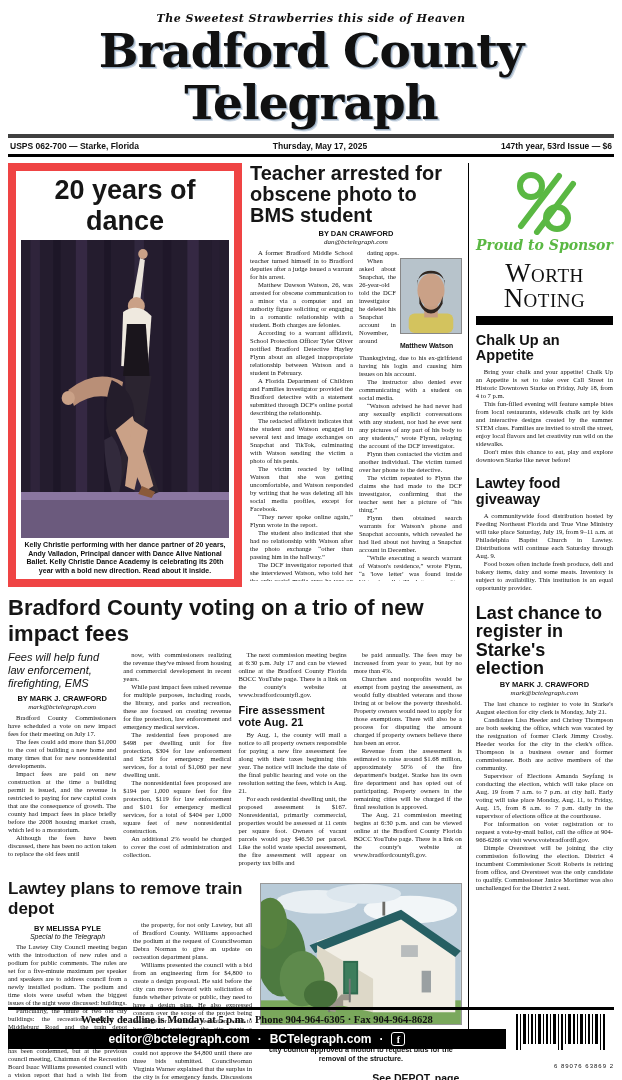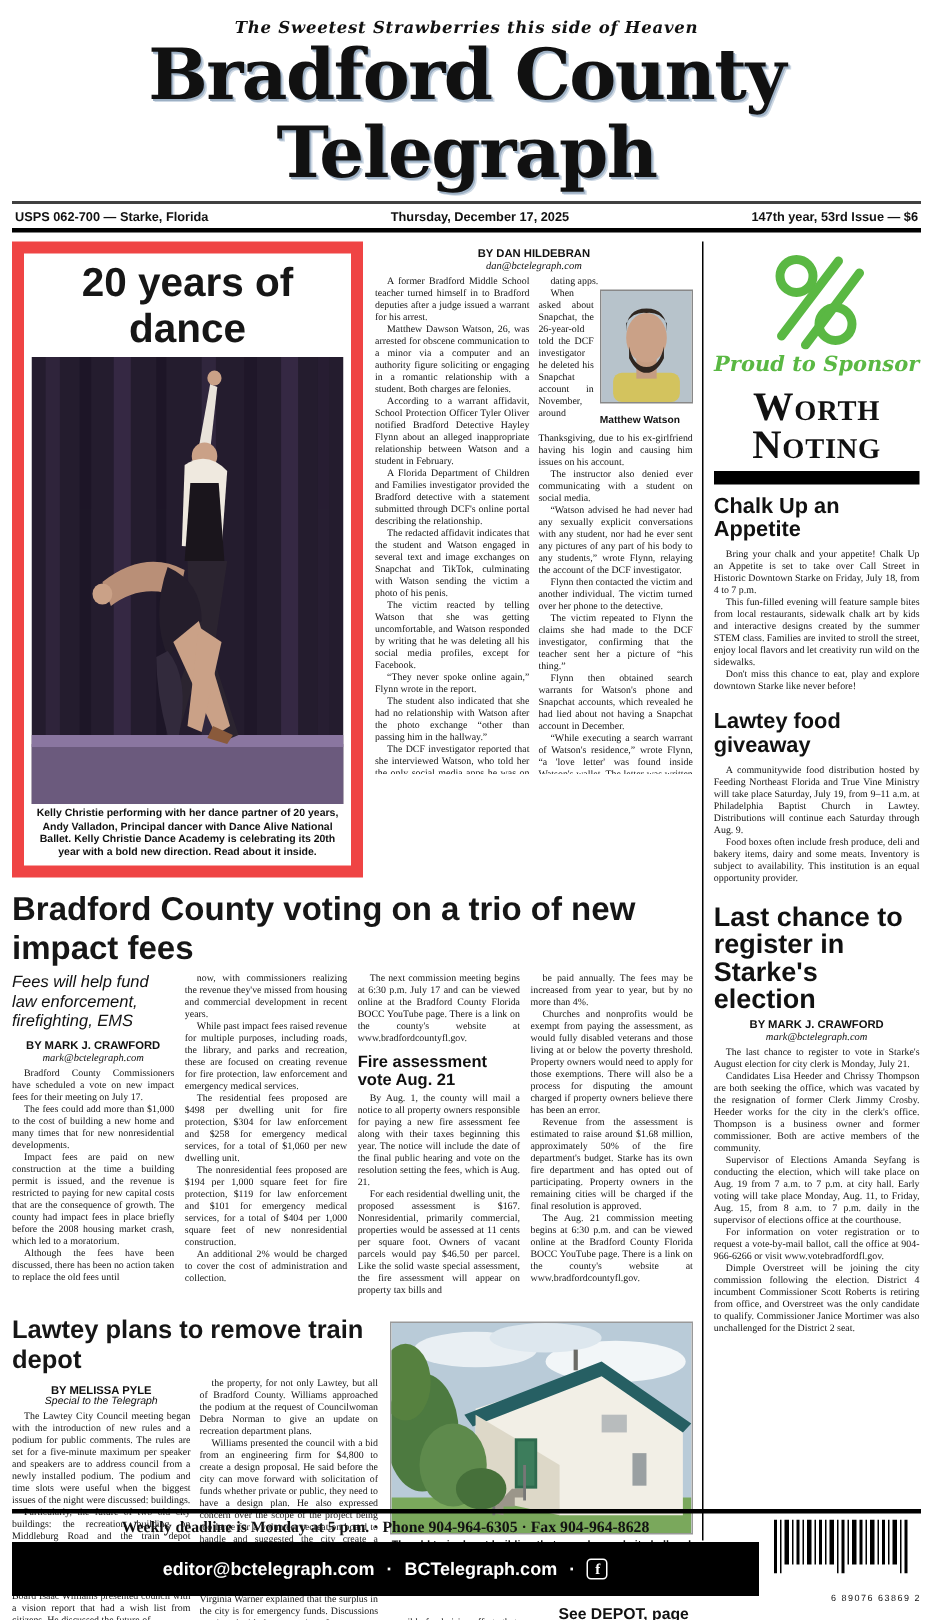--- a/index.html
+++ b/index.html
@@ -5,21 +5,21 @@
   * { box-sizing: border-box; margin: 0; padding: 0; }
   html,body { width: 622px; background:#f4f4f2; }
   body { font-family: "Liberation Serif", serif; color:#111; }
   .page { width:622px; height:1080px; background:#fff; position:relative; overflow:hidden; }
 
   
   .masthead { text-align:center; padding-top:12px; }
   .tagline { font-family:"DejaVu Serif", serif; font-style:italic; font-weight:bold; font-size:11px; letter-spacing:.5px; }
   .paper-title { font-family:"DejaVu Serif", serif; font-weight:bold; font-size:47px; line-height:1.1; letter-spacing:-1px;
                  text-shadow:1px 1px 0 #9db0c4, 2px 2px 0 #cdd8e4; }
-  .mast-info { margin:6px 8px 0 8px; border-top:2px solid #404040; border-bottom:3px solid #000;
+  .mast-info { margin:6px 8px 0 8px; border-top:4px solid #404040; border-bottom:3px solid #000;
                display:flex; justify-content:space-between; align-items:center; padding:3px 2px;
                font-family:"Liberation Sans", sans-serif; font-weight:bold; font-size:8.5px; }
 
   
   .content { display:flex; margin:6px 8px 0 8px; height:866px; }
   .main-col { width:466px; padding-right:6px; }
   .side-col { width:148px; border-left:1px solid #000; padding:2px 1px 0 7px; }
 
   
   .para { font-size:6.6px; line-height:8px; text-align:justify; text-indent:8px; }
@@ -65,50 +65,50 @@
 
   
   .ad-block { text-align:center; padding-top:4px; }
   .pct-icon { display:block; margin:0 auto; }
   .brand-line { margin-top:2px; font-size:23px; line-height:1; }
   .brand-dlp { font-family:"Liberation Sans", sans-serif; font-weight:bold; color:#101010; }
   .brand-bank { font-family:"Liberation Serif", serif; font-style:italic; font-weight:bold; }
   .brand-fdic { font-size:5px; vertical-align:top; font-family:"Liberation Sans", sans-serif; }
   .brand-reg { font-size:7px; vertical-align:top; }
   .slogan { font-family:"DejaVu Serif", serif; font-style:italic; font-weight:bold; font-size:14px; margin-top:2px;text-align:center; }
-  .worth { text-align:center; font-family:"Liberation Serif", serif; font-weight:bold; font-variant:small-caps;
+  .worth { text-align:center; font-family:"Liberation Serif", serif; font-weight:normal; font-variant:small-caps;
            font-size:27px; line-height:.92; margin-top:8px; letter-spacing:.5px; }
   .worth-bar { height:9px; background:#000; margin:5px 0 8px 0; }
   .side-head { font-family:"Liberation Sans", sans-serif; font-weight:bold; font-size:14.5px; line-height:1.05; margin:6px 0 5px 0; }
   .side-story .para { font-size:6.6px; }
   .election-head { font-family:"Liberation Sans", sans-serif; font-weight:bold; font-size:18px; line-height:1.02; margin:12px 0 2px 0; }
 
   
   .footer { position:absolute; left:8px; right:8px; bottom:8px; border-top:3px solid #000; padding-top:4px; display:flex; }
   .footer-left { width:500px; }
   .deadline { font-family:Liberation Serif, serif; font-weight:bold; font-size:10.5px; text-align:center; margin-bottom:4px; }
-  .black-bar { background:#000; color:#fff; height:36px; display:flex; align-items:center; justify-content:center; gap:8px;
+  .black-bar { background:#000; color:#fff; height:20px; display:flex; align-items:center; justify-content:center; gap:8px;
                font-family:"Liberation Sans", sans-serif; font-weight:bold; font-size:12px; }
   .fb-icon { width:14px; height:14px; border:1.4px solid #fff; border-radius:3px; display:inline-flex; align-items:center; justify-content:center;
              font-size:10px; font-family:"Liberation Serif", serif; }
   .barcode-wrap { flex:1; text-align:right; padding-left:8px; }
   .barcode { display:inline-block; }
   .bc-digits { font-family:"Liberation Sans", sans-serif; font-size:6px; letter-spacing:1px; text-align:center; }
 </style>
 </head>
 <body>
 
 <div class="page">
 
   <header class="masthead">
     <div class="tagline">The Sweetest Strawberries this side of Heaven</div>
     <div class="paper-title">Bradford County Telegraph</div>
     <div class="mast-info">
       <span>USPS 062-700 — Starke, Florida</span>
-      <span>Thursday, December 17, 2025</span>
+      <span>Thursday, May 17, 2025</span>
       <span>147th year, 53rd Issue — $6</span>
     </div>
   </header>
 
   <div class="content">
     <div class="main-col">
 
       <div class="section-a">
         <div class="dance-box">
           <div class="headline dance-head">20 years of dance</div>
@@ -139,21 +139,22 @@
             <path d="M96 140 Q120 150 120 176 L96 200 Q84 172 96 140 Z" fill="#241d2b"></path>
             <path d="M100 190 L118 176 L140 246 L130 252 Z" fill="#caa187"></path>
             <path d="M118 180 L134 190 L120 250 L110 246 Z" fill="#caa187"></path>
             <path d="M128 246 l14 6 -4 6 -14 -4 Z" fill="#8a5a3b"></path>
             <path d="M96 196 Q112 214 104 252 L96 252 Q88 224 88 200 Z" fill="#322a3c"></path>
           </svg>
           <div class="dance-caption">Kelly Christie performing with her dance partner of 20 years, Andy Valladon, Principal dancer with Dance Alive National Ballet. Kelly Christie Dance Academy is celebrating its 20th year with a bold new direction. Read about it inside.</div>
         </div>
 
         <div class="teacher">
-          <div class="byline">BY DAN HILDEBRAN</div>
+          <h2 class="headline teacher-head">Teacher arrested for obscene photo to BMS student</h2>
+          <div class="byline">BY DAN CRAWFORD</div>
           <div class="byline-email">dan@bctelegraph.com</div>
           <div class="teacher-cols">
             <div class="col">
                 <p class="para">A former Bradford Middle School teacher turned himself in to Bradford deputies after a judge issued a warrant for his arrest.</p>
                 <p class="para">Matthew Dawson Watson, 26, was arrested for obscene communication to a minor via a computer and an authority figure soliciting or engaging in a romantic relationship with a student. Both charges are felonies.</p>
                 <p class="para">According to a warrant affidavit, School Protection Officer Tyler Oliver notified Bradford Detective Hayley Flynn about an alleged inappropriate relationship between Watson and a student in February.</p>
                 <p class="para">A Florida Department of Children and Families investigator provided the Bradford detective with a statement submitted through DCF's online portal describing the relationship.</p>
                 <p class="para">The redacted affidavit indicates that the student and Watson engaged in several text and image exchanges on Snapchat and TikTok, culminating with Watson sending the victim a photo of his penis.</p>
                 <p class="para">The victim reacted by telling Watson that she was getting uncomfortable, and Watson responded by writing that he was deleting all his social media profiles, except for Facebook.</p>
                 <p class="para">“They never spoke online again,” Flynn wrote in the report.</p>

